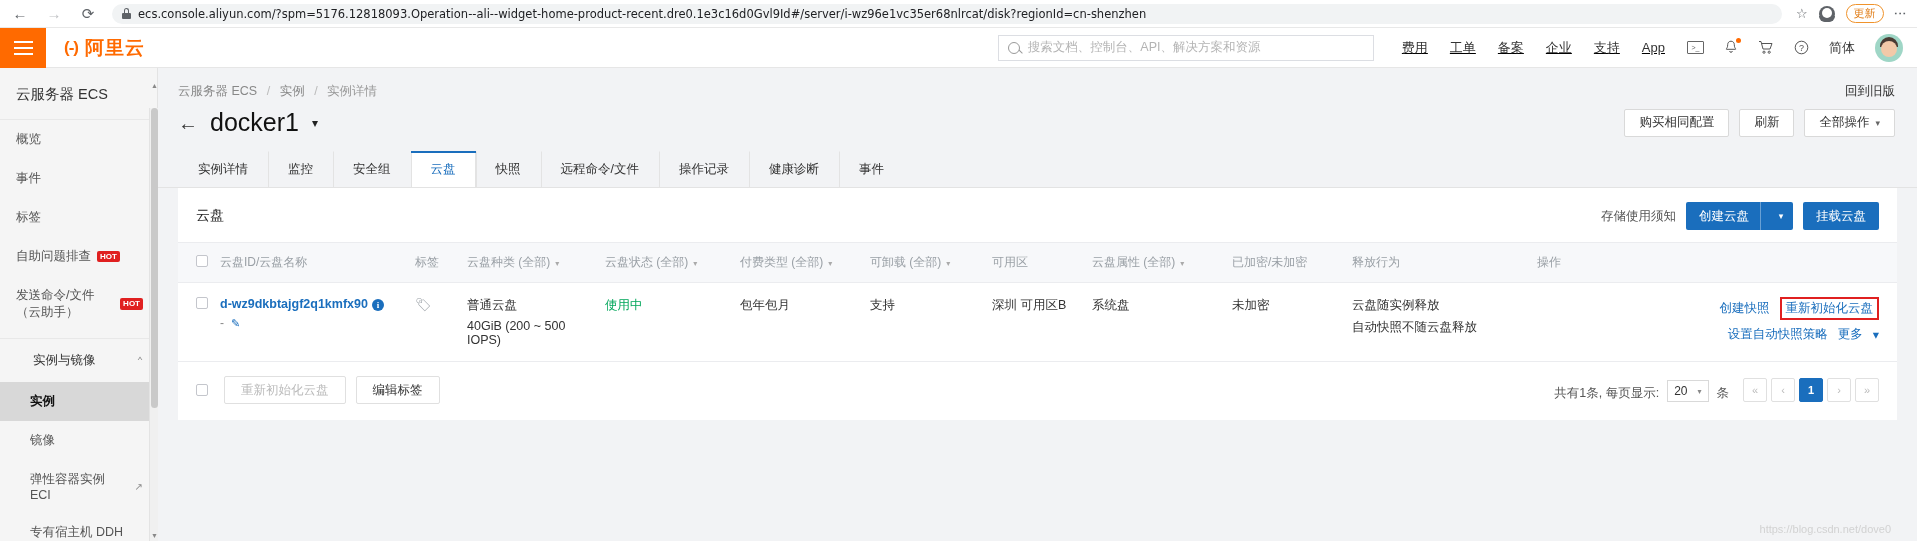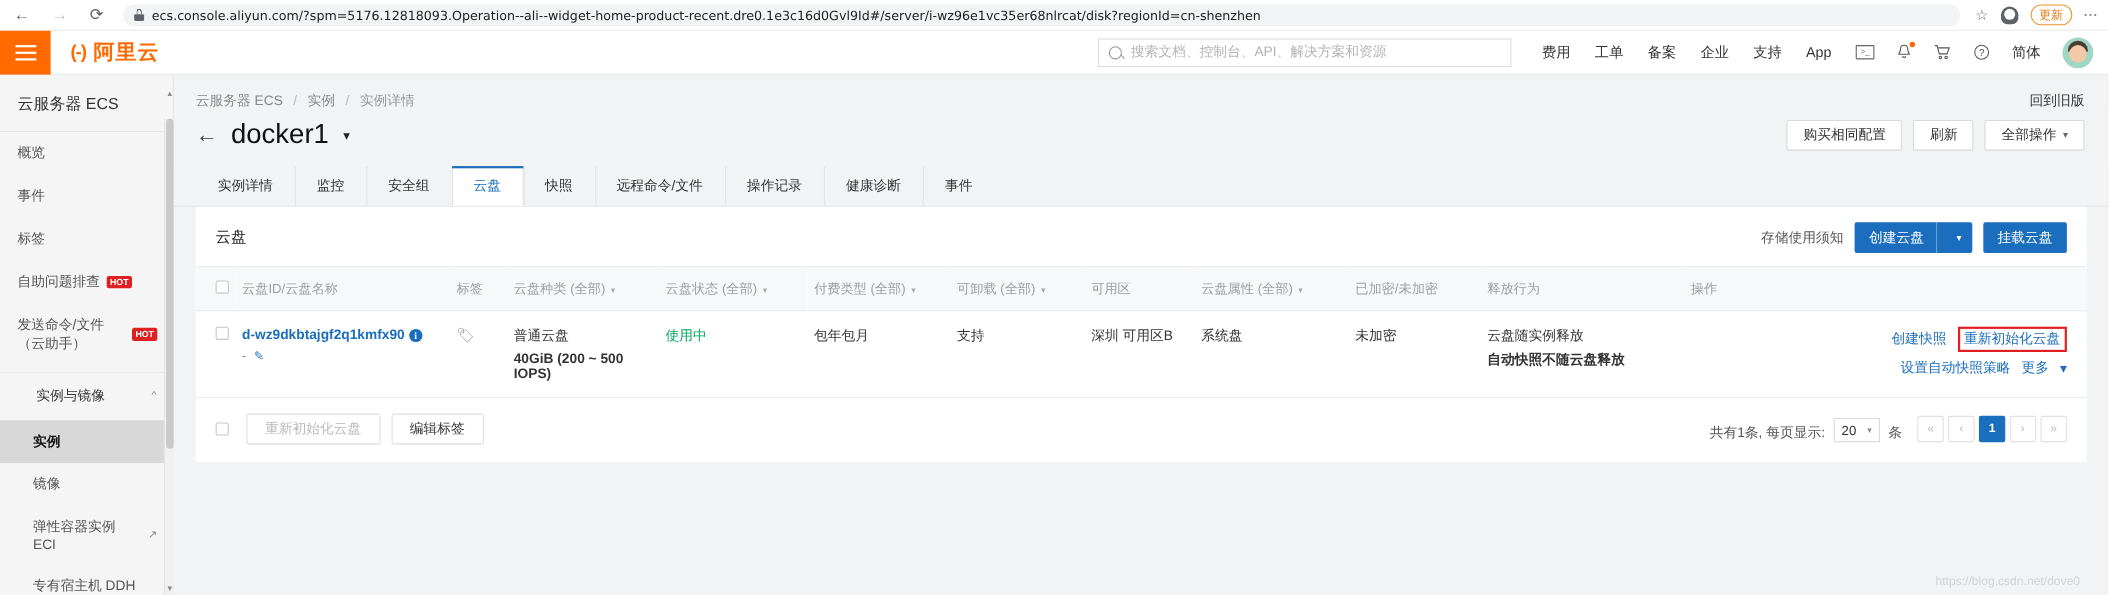--- a/index.html
+++ b/index.html
@@ -48,21 +48,21 @@
   .ali-mark { display: flex; align-items: center; color: #ff6a00; font-size: 17px; font-weight: bold; letter-spacing: -1px;}
   .ali-name { color: #ff6a00; font-size: 19px; font-weight: bold; letter-spacing: 1px; }
   .ali-spacer { flex: 1; }
   .ali-search { width: 376px; height: 26px; border: 1px solid #dcdee3; display: flex;
     align-items: center; padding: 0 9px; gap: 8px; background: #fff; }
   .srch-ico { width: 12px; height: 12px; border: 1.4px solid #9a9a9a; border-radius: 50%;
     position: relative; flex: 0 0 auto; }
   .srch-ico:after { content: ""; position: absolute; width: 5px; height: 1.4px; background: #9a9a9a;
     transform: rotate(45deg); right: -4px; bottom: 0px; }
   .srch-ph { font-size: 12.5px; color: #b4b4b4; }
-  .ali-nav { display: flex; align-items: center; gap: 22px; margin-left: 28px; }
+  .ali-nav { display: flex; align-items: center; gap: 22px; margin-left: 28px; text-decoration: underline; }
   .ali-nav a { font-size: 13px; color: #333; text-decoration: none; }
   .ali-icons { display: flex; align-items: center; gap: 20px; margin: 0 20px 0 22px; }
   .hi { color: #555; font-size: 14px; position: relative; display: flex; align-items: center; }
   .term-ico { width: 17px; height: 13px; border: 1.3px solid #666; border-radius: 1px;
     font-size: 7px; color: #666; display: flex; align-items: center; justify-content: center; }
   .bell-dot { position: absolute; top: -2px; right: -3px; width: 5px; height: 5px; border-radius: 50%;
     background: #ff6a00; }
   .lang { font-size: 13px; color: #333; }
   .avatar { width: 28px; height: 28px; border-radius: 50%; background: #9fd6c6;
     margin-right: 14px; position: relative; overflow: hidden; flex: 0 0 auto;}
@@ -134,21 +134,21 @@
   .cbx { width: 12px; height: 12px; border: 1px solid #c4c6cc; border-radius: 2px; background: #fff; display: inline-block;}
   .disk-id { color: #1a6ebd; font-size: 12.5px; font-weight: bold; }
   .info-ico { display: inline-block; width: 12px; height: 12px; border-radius: 50%;
     background: #1a6ebd; color: #fff; font-size: 9px; text-align: center; line-height: 12px;
     font-weight: bold; margin-left: 4px; font-family: "Liberation Serif", serif;}
   .disk-sub { color: #888; font-size: 12px; margin-top: 5px; display: flex; align-items: center; gap: 7px;}
   .pencil { color: #1a6ebd; font-size: 11px; }
   .tag-ico { color: #9aa0a6; font-size: 13px; }
   .status-green { color: #00a65a; }
   .sub-line { color: #333; font-size: 12.5px; }
-  .sub-line.second { margin-top: 5px; font-weight: bold; }
+  .sub-line.second { margin-top: 5px; }
   .ops { display: flex; flex-direction: column; align-items: flex-end; gap: 6px; }
   .ops-row { display: flex; align-items: center; gap: 10px; }
   .op-link { color: #1a6ebd; font-size: 12.5px; }
   .op-highlight { border: 2px solid #e02020; padding: 1px 4px; color: #1a6ebd; font-size: 12.5px; }
 
   .table-footer { display: flex; align-items: center; padding: 14px 18px 16px 18px; }
   .foot-left { display: flex; align-items: center; gap: 10px; }
   .btn-sm { height: 28px; border: 1px solid #e0e0e0; background: #fff; color: #bbb;
     font-size: 12.5px; padding: 0 16px; display: flex; align-items: center; border-radius: 2px; }
   .btn-sm.enabled { color: #333; }

